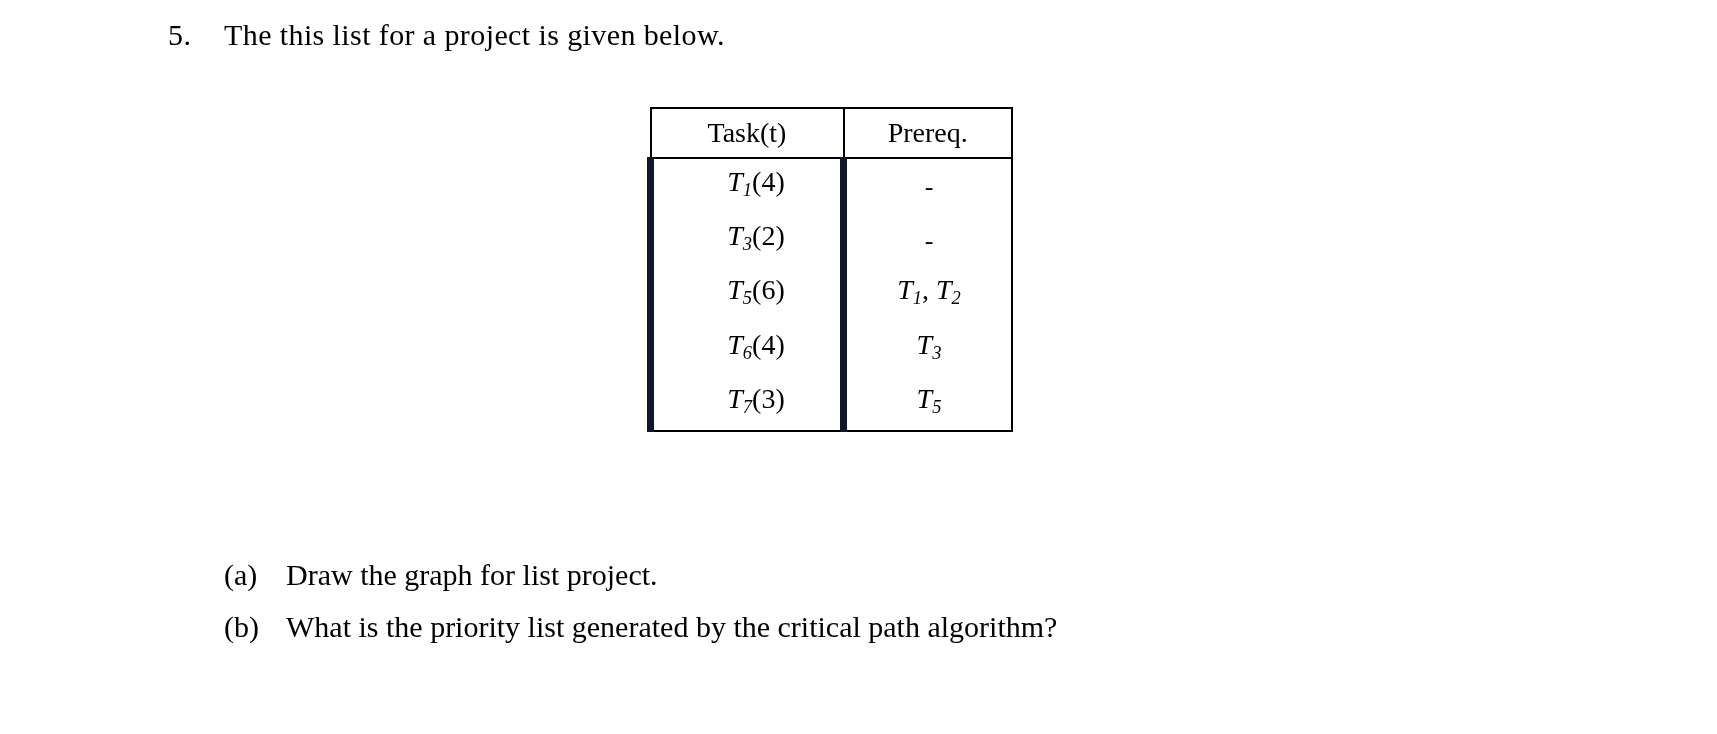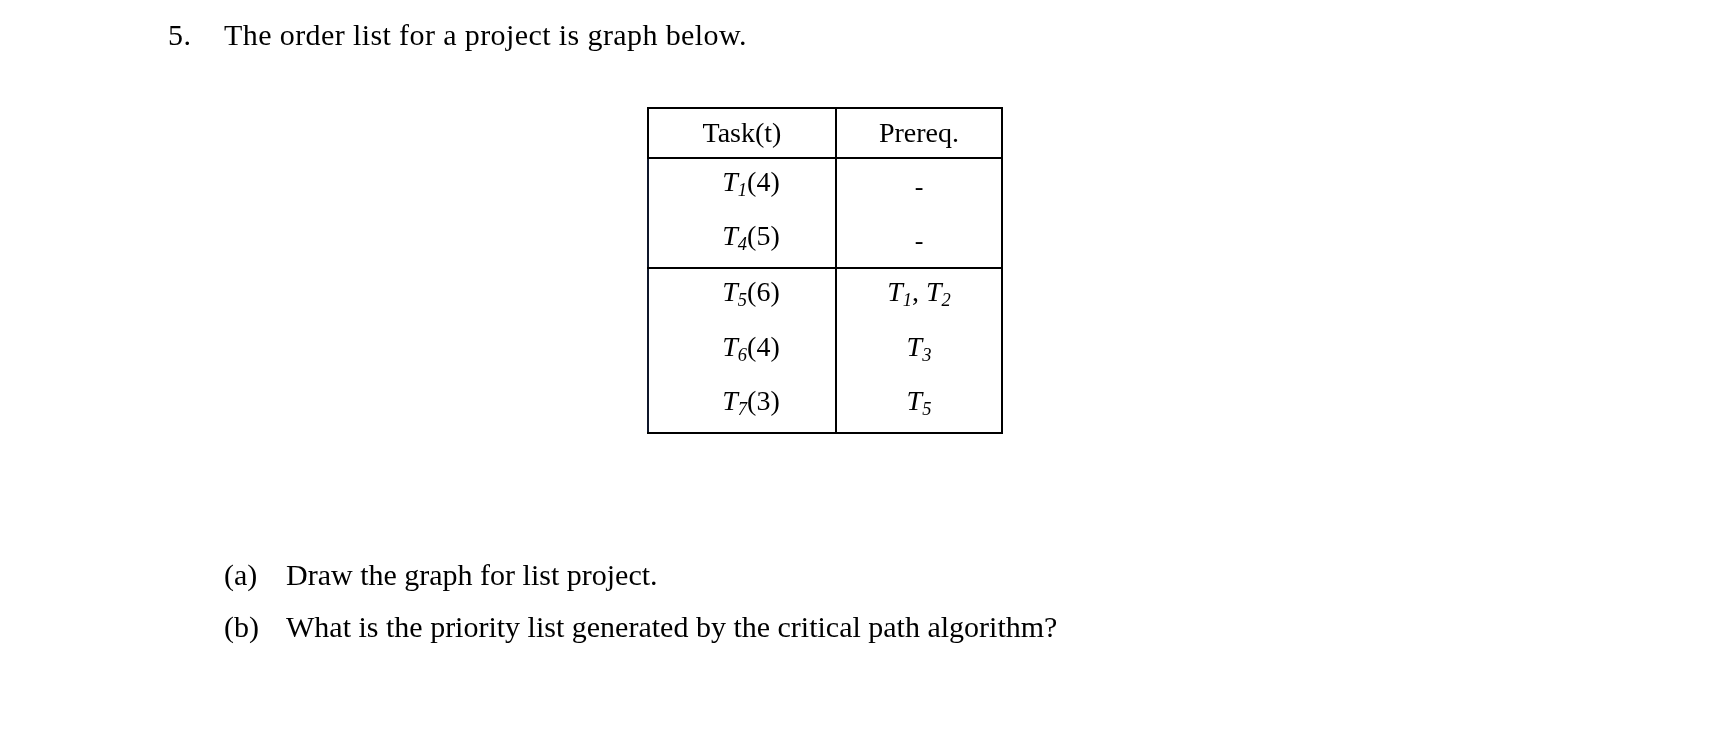--- a/index.html
+++ b/index.html
@@ -64,21 +64,21 @@
   }
   table.order-table td {
     height: 45px;
     line-height: 45px;
   }
   .col-task { width: 168px; }
   .col-prereq { width: 164px; border-radius: 14px; }
 
   
   table.order-table tbody td {
-    border-left: 2px solid #0f172a;
+    border-left: 7px solid #0f172a;
     border-right: 2px solid #000000;
     border-top: none;
     border-bottom: none;
   }
   table.order-table tbody tr.group-end td {
     border-bottom: 2px solid #000000;
   }
   table.order-table tbody tr:last-child td {
     border-bottom: 2px solid #000000;
   }
@@ -124,38 +124,38 @@
     flex: 0 0 auto;
   }
 </style>
 </head>
 <body>
 
 <div class="page">
 
   <div class="problem">
     <span class="problem-number">5.</span>
-    <span class="problem-text">The order list for a project is graph below.</span>
+    <span class="problem-text">The this list for a project is given below.</span>
   </div>
 
   <div class="table-wrap">
     <table class="order-table">
       <thead>
         <tr>
           <th class="col-task">Task(t)</th>
           <th class="col-prereq">Prereq.</th>
         </tr>
       </thead>
       <tbody id="table-body">
           <tr>
             <td class="col-task task-cell"><span class="mathit"><span>T</span><span class="sub">1</span><span class="paren">(4)</span></span></td>
             <td class="col-prereq"><span><span class="dash">-</span></span></td>
           </tr>
-          <tr class="group-end">
-            <td class="col-task task-cell"><span class="mathit"><span>T</span><span class="sub">4</span><span class="paren">(5)</span></span></td>
+          <tr>
+            <td class="col-task task-cell"><span class="mathit"><span>T</span><span class="sub">3</span><span class="paren">(2)</span></span></td>
             <td class="col-prereq"><span><span class="dash">-</span></span></td>
           </tr>
           <tr>
             <td class="col-task task-cell"><span class="mathit"><span>T</span><span class="sub">5</span><span class="paren">(6)</span></span></td>
             <td class="col-prereq"><span><span class="mathit"><span>T</span><span class="sub">1</span></span><span class="paren">, </span><span class="mathit"><span>T</span><span class="sub">2</span></span></span></td>
           </tr>
           <tr>
             <td class="col-task task-cell"><span class="mathit"><span>T</span><span class="sub">6</span><span class="paren">(4)</span></span></td>
             <td class="col-prereq"><span><span class="mathit"><span>T</span><span class="sub">3</span></span></span></td>
           </tr>

